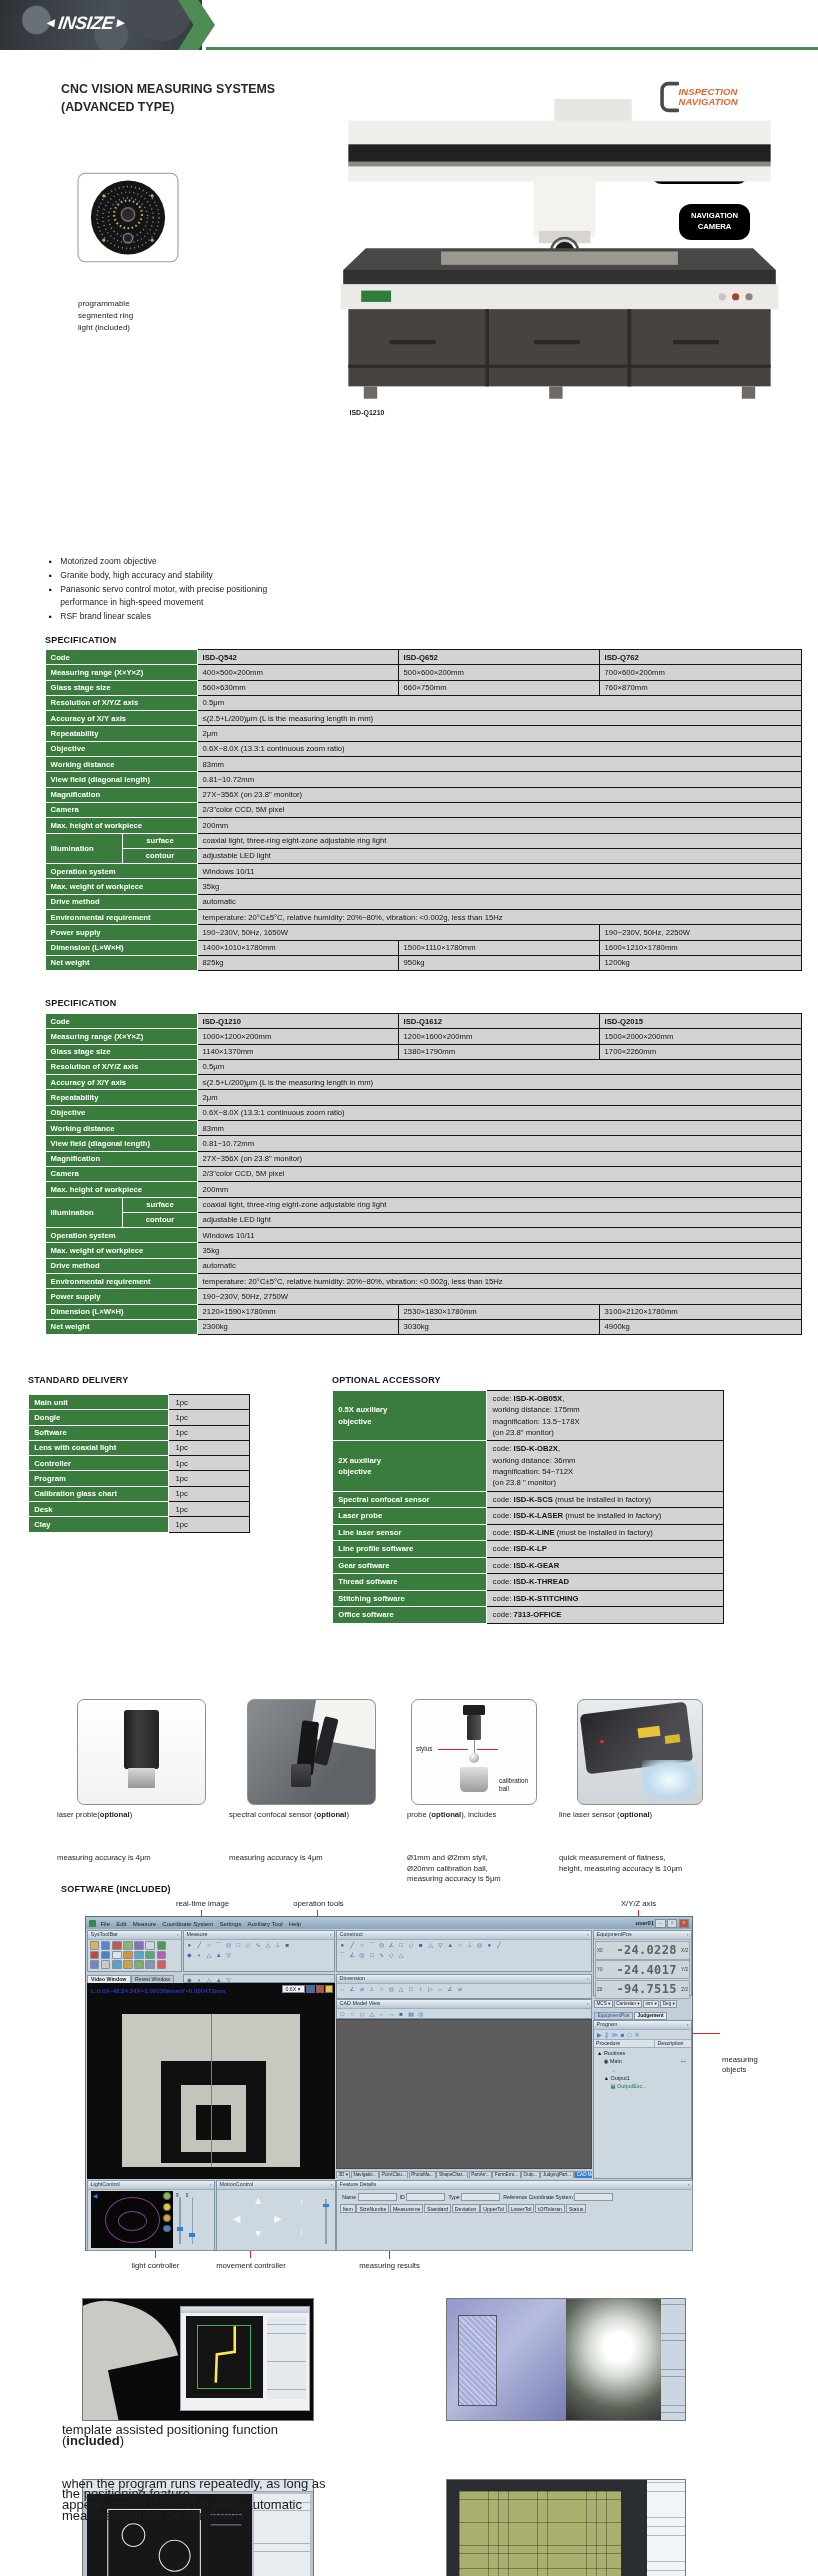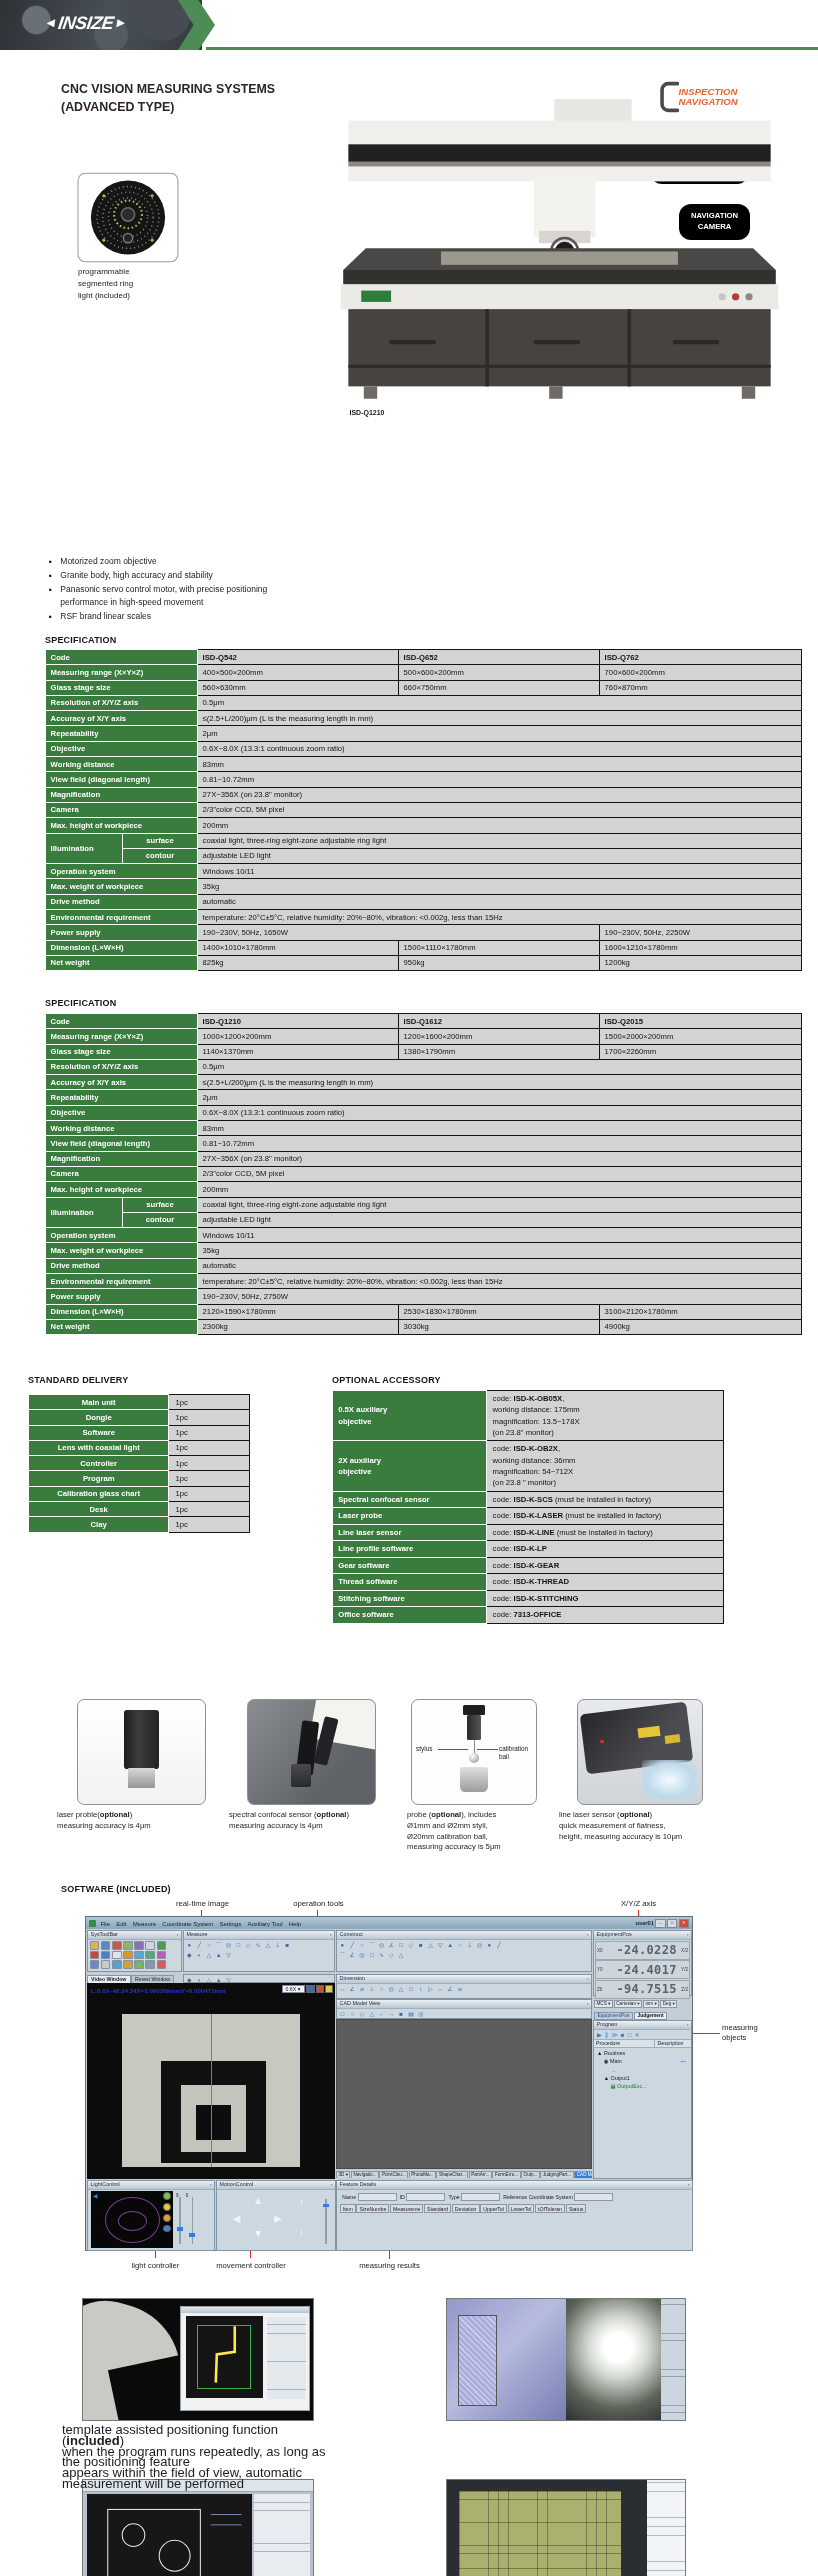--- a/index.html
+++ b/index.html
@@ -1,17 +1,17 @@
 <!DOCTYPE html>
 <html style="font-size:8.2px"><head>
 <meta charset="utf-8">
 <style>
   html,body{margin:0;padding:0;background:#fff;font-family:"Liberation Sans","DejaVu Sans",sans-serif;}
   #root{position:relative;width:818px;height:3159px;background:#fff;overflow:hidden;}
-  .pre{white-space:pre-line;}
+  .pre{white-space:pre-line;margin-top:32px;}
   b{font-weight:bold;}
 
   
   #hdr-photo{position:absolute;left:0;top:0;width:202px;height:50px;background:
     radial-gradient(circle at 18% 40%,#6a7078 0 8%,transparent 9%),
     radial-gradient(circle at 55% 70%,#555b63 0 14%,transparent 15%),
     radial-gradient(circle at 80% 20%,#474c53 0 18%,transparent 19%),
     linear-gradient(100deg,#2e3237,#4a5058 55%,#343941);}
   #hdr-chev{position:absolute;left:178px;top:0;width:37px;height:50px;background:#4e8c55;
     clip-path:polygon(0 0,55% 0,100% 50%,55% 100%,0 100%,42% 50%);}
@@ -50,21 +50,21 @@
   #spec1{left:45px;top:649px;} #spec2{left:45px;top:1013px;}
   table.spec{border-collapse:collapse;table-layout:fixed;width:757px;font-size:7.7px;}
   table.spec th,table.spec td{line-height:11.3px;padding:1.5px 4.6px;overflow:hidden;}
   table.spec th{background:#3a7c3e;color:#fff;text-align:left;font-weight:bold;border:1px solid #fff;}
   table.spec th.sub{text-align:center;}
   table.spec td{background:#d3d3d3;color:#141414;border:0.5px solid #141414;font-weight:normal;}
   table.spec td.b{font-weight:bold;}
   table.spec{border:1px solid #141414;}
   #del-t{position:absolute;left:28px;top:1394px;}
   table.kv{border-collapse:collapse;table-layout:fixed;width:222px;font-size:7.7px;border:1px solid #141414;}
-  table.kv th{background:#3a7c3e;color:#fff;text-align:center;font-weight:bold;border:1px solid #fff;width:129px;padding:1.5px 5.2px;line-height:11.3px;}
+  table.kv th{background:#3a7c3e;color:#fff;text-align:left;font-weight:bold;border:1px solid #fff;width:129px;padding:1.5px 5.2px;line-height:11.3px;}
   table.kv td{background:#d3d3d3;color:#141414;border:0.5px solid #141414;padding:1.5px 6.2px;line-height:11.3px;}
   #acc-t{position:absolute;left:332px;top:1390px;}
   table.acc{border-collapse:collapse;table-layout:fixed;width:392px;font-size:7.7px;border:1px solid #141414;}
   table.acc th{background:#3a7c3e;color:#fff;text-align:left;font-weight:bold;border:1px solid #fff;width:143px;padding:2.1px 5.2px;line-height:11.3px;vertical-align:middle;}
   table.acc td{background:#d3d3d3;color:#141414;border:0.5px solid #141414;padding:2.1px 5.2px;line-height:11.3px;vertical-align:middle;}
 
   
   .acard{position:absolute;top:1699px;height:104px;border:0.8px solid #8f8f8f;border-radius:7.2px;background:#fff;overflow:hidden;}
   #card1{left:77px;width:127px;} #card2{left:247px;width:127px;}
   #card3{left:411px;width:124px;} #card4{left:577px;width:124px;}

